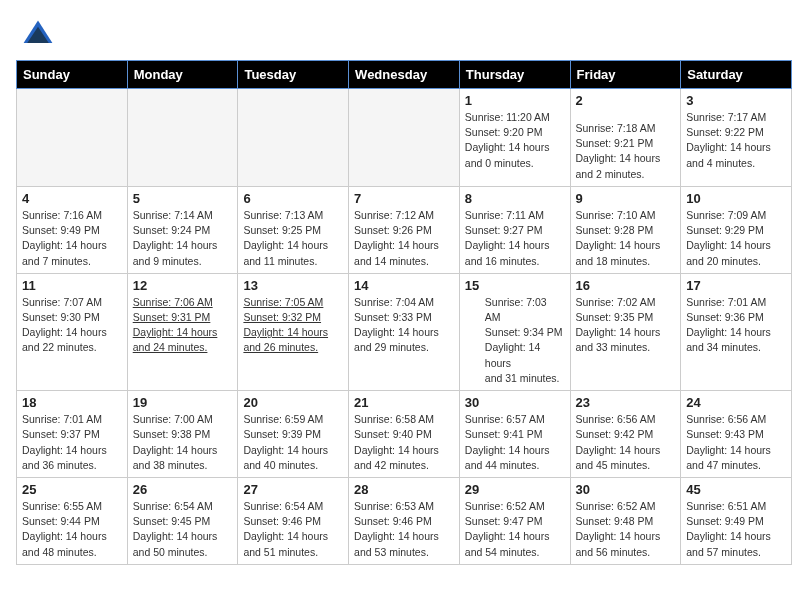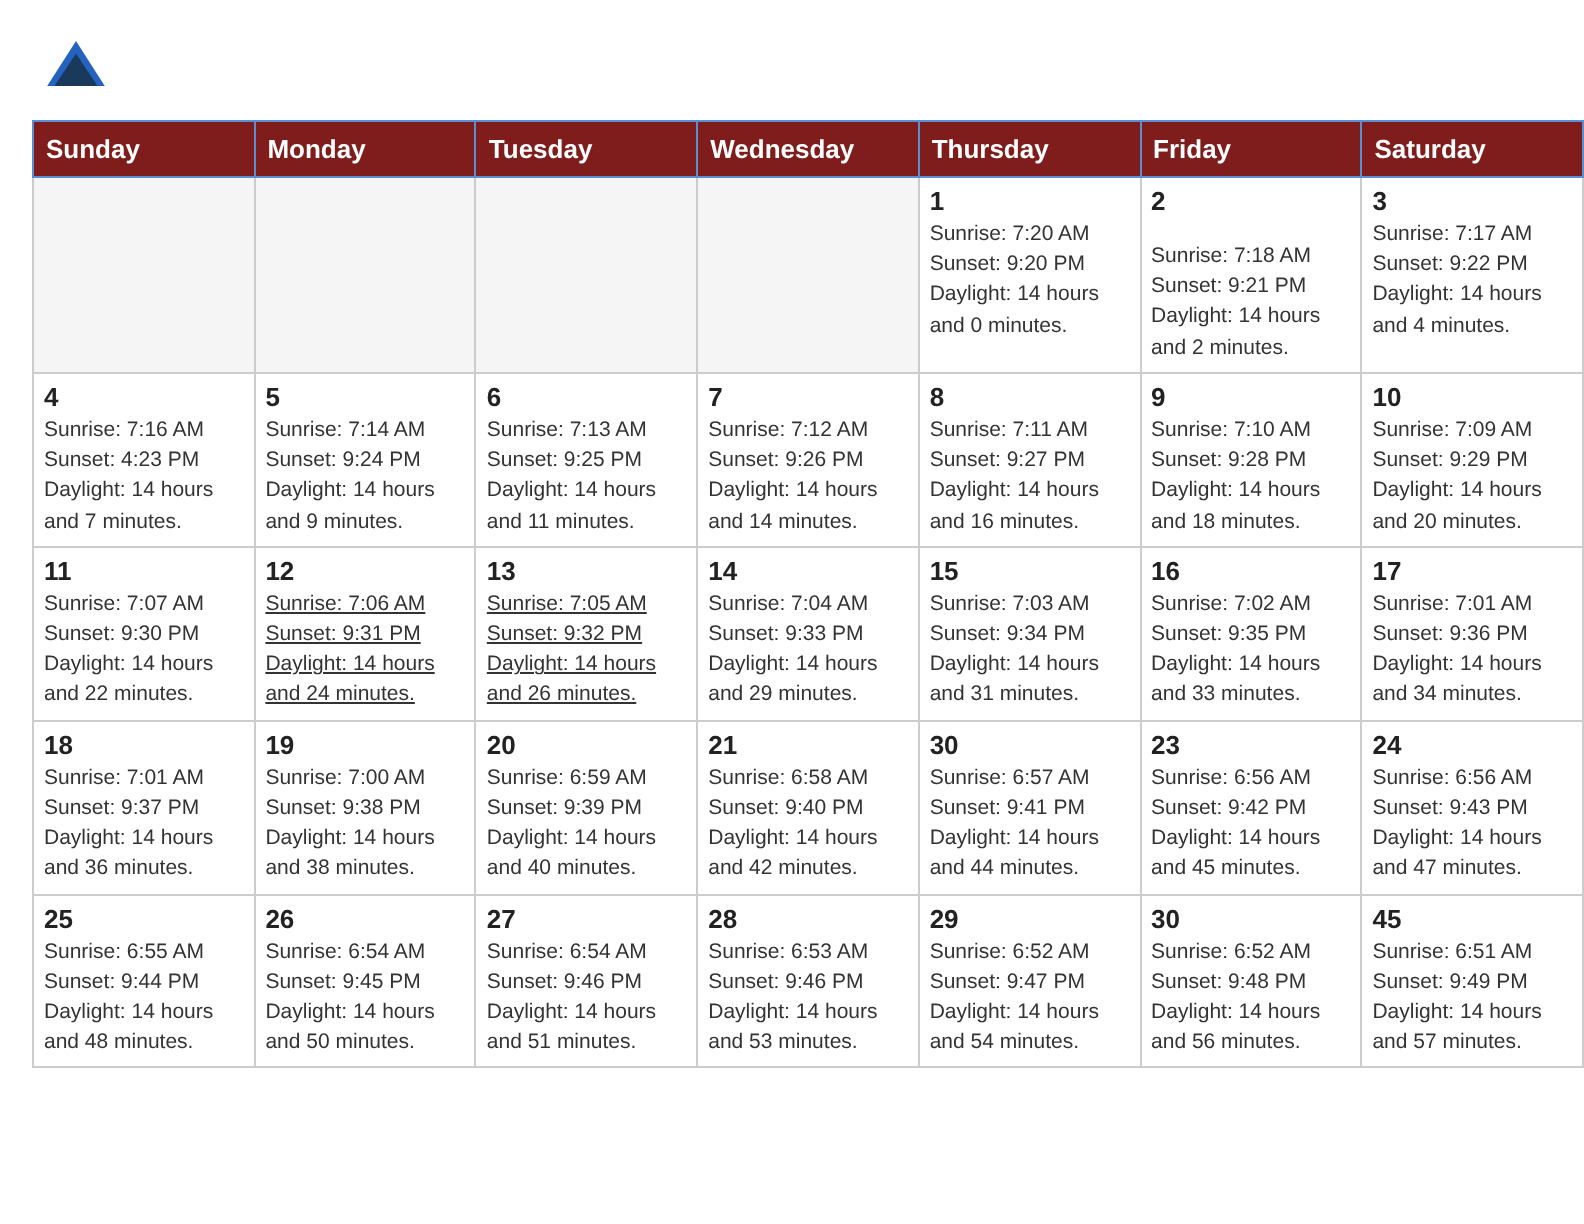--- a/index.html
+++ b/index.html
@@ -5,21 +5,21 @@
     * { box-sizing: border-box; margin: 0; padding: 0; }
     body { font-family: Arial, sans-serif; background: #fff; width: 792px; min-height: 612px; }
     .header { display: flex; justify-content: space-between; align-items: flex-start; padding: 16px 20px 8px 20px; }
     .logo { display: flex; align-items: center; }
     .logo-text { display: flex; flex-direction: column; margin-left: 4px; }
     .logo-icon { width: 36px; height: 36px; }
     .title-block { text-align: right; }
     .month-title { font-size: 36px; font-weight: bold; color: #1a3a5c; }
     .location { font-size: 15px; color: #333; }
     .calendar { width: 100%; border-collapse: collapse; margin: 0 8px; table-layout: fixed; }
-    .calendar th { background: #7f1d1d; color: #fff; text-align: left; padding: 6px 6px; font-size: 13px; border: 1px solid #5a8fd4; }
+    .calendar th { background: #000000; color: #fff; text-align: left; padding: 6px 6px; font-size: 13px; border: 1px solid #5a8fd4; }
     .calendar td { border: 1px solid #ccc; vertical-align: top; padding: 4px 5px; font-size: 11px; color: #222; background: #fff; height: 82px; width: 113px; }
     .calendar td.empty { background: #f5f5f5; }
     .day-num { font-size: 13px; font-weight: bold; color: #222; margin-bottom: 2px; }
     .day-info { font-size: 10.5px; color: #333; line-height: 1.45; }
     .calendar-wrap { padding: 0 8px 8px 8px; }
   </style>
 </head>
 <body>
 
 <div class="header">
@@ -53,21 +53,21 @@
         </tr>
     </thead>
     <tbody id="calendar-body">
     <tr>
           <td class="empty"></td>
           <td class="empty"></td>
           <td class="empty"></td>
           <td class="empty"></td>
           <td>
             <div class="day-num">1</div>
-            <div class="day-info" style="white-space: pre-line;">Sunrise: 7:20 AM
+            <div class="day-info" style="white-space: pre-line;">Sunrise: 11:20 AM
 Sunset: 9:20 PM
 Daylight: 14 hours
 and 0 minutes.</div>
           </td>
           <td>
             <div class="day-num">2</div>
             <div class="day-info" style="white-space: pre-line; margin-top: 13px;">Sunrise: 7:18 AM
 Sunset: 9:21 PM
 Daylight: 14 hours
 and 2 minutes.</div>
@@ -77,21 +77,21 @@
             <div class="day-info" style="white-space: pre-line;">Sunrise: 7:17 AM
 Sunset: 9:22 PM
 Daylight: 14 hours
 and 4 minutes.</div>
           </td>
         </tr>
         <tr>
           <td>
             <div class="day-num">4</div>
             <div class="day-info" style="white-space: pre-line;">Sunrise: 7:16 AM
-Sunset: 4:23 PM
+Sunset: 9:49 PM
 Daylight: 14 hours
 and 7 minutes.</div>
           </td>
           <td>
             <div class="day-num">5</div>
             <div class="day-info" style="white-space: pre-line;">Sunrise: 7:14 AM
 Sunset: 9:24 PM
 Daylight: 14 hours
 and 9 minutes.</div>
           </td>
@@ -155,21 +155,21 @@
           </td>
           <td>
             <div class="day-num">14</div>
             <div class="day-info" style="white-space: pre-line;">Sunrise: 7:04 AM
 Sunset: 9:33 PM
 Daylight: 14 hours
 and 29 minutes.</div>
           </td>
           <td>
             <div class="day-num">15</div>
-            <div class="day-info" style="white-space: pre-line;">Sunrise: 7:03 AM
+            <div class="day-info" style="white-space: pre-line; margin-left: 20px;">Sunrise: 7:03 AM
 Sunset: 9:34 PM
 Daylight: 14 hours
 and 31 minutes.</div>
           </td>
           <td>
             <div class="day-num">16</div>
             <div class="day-info" style="white-space: pre-line;">Sunrise: 7:02 AM
 Sunset: 9:35 PM
 Daylight: 14 hours
 and 33 minutes.</div>

